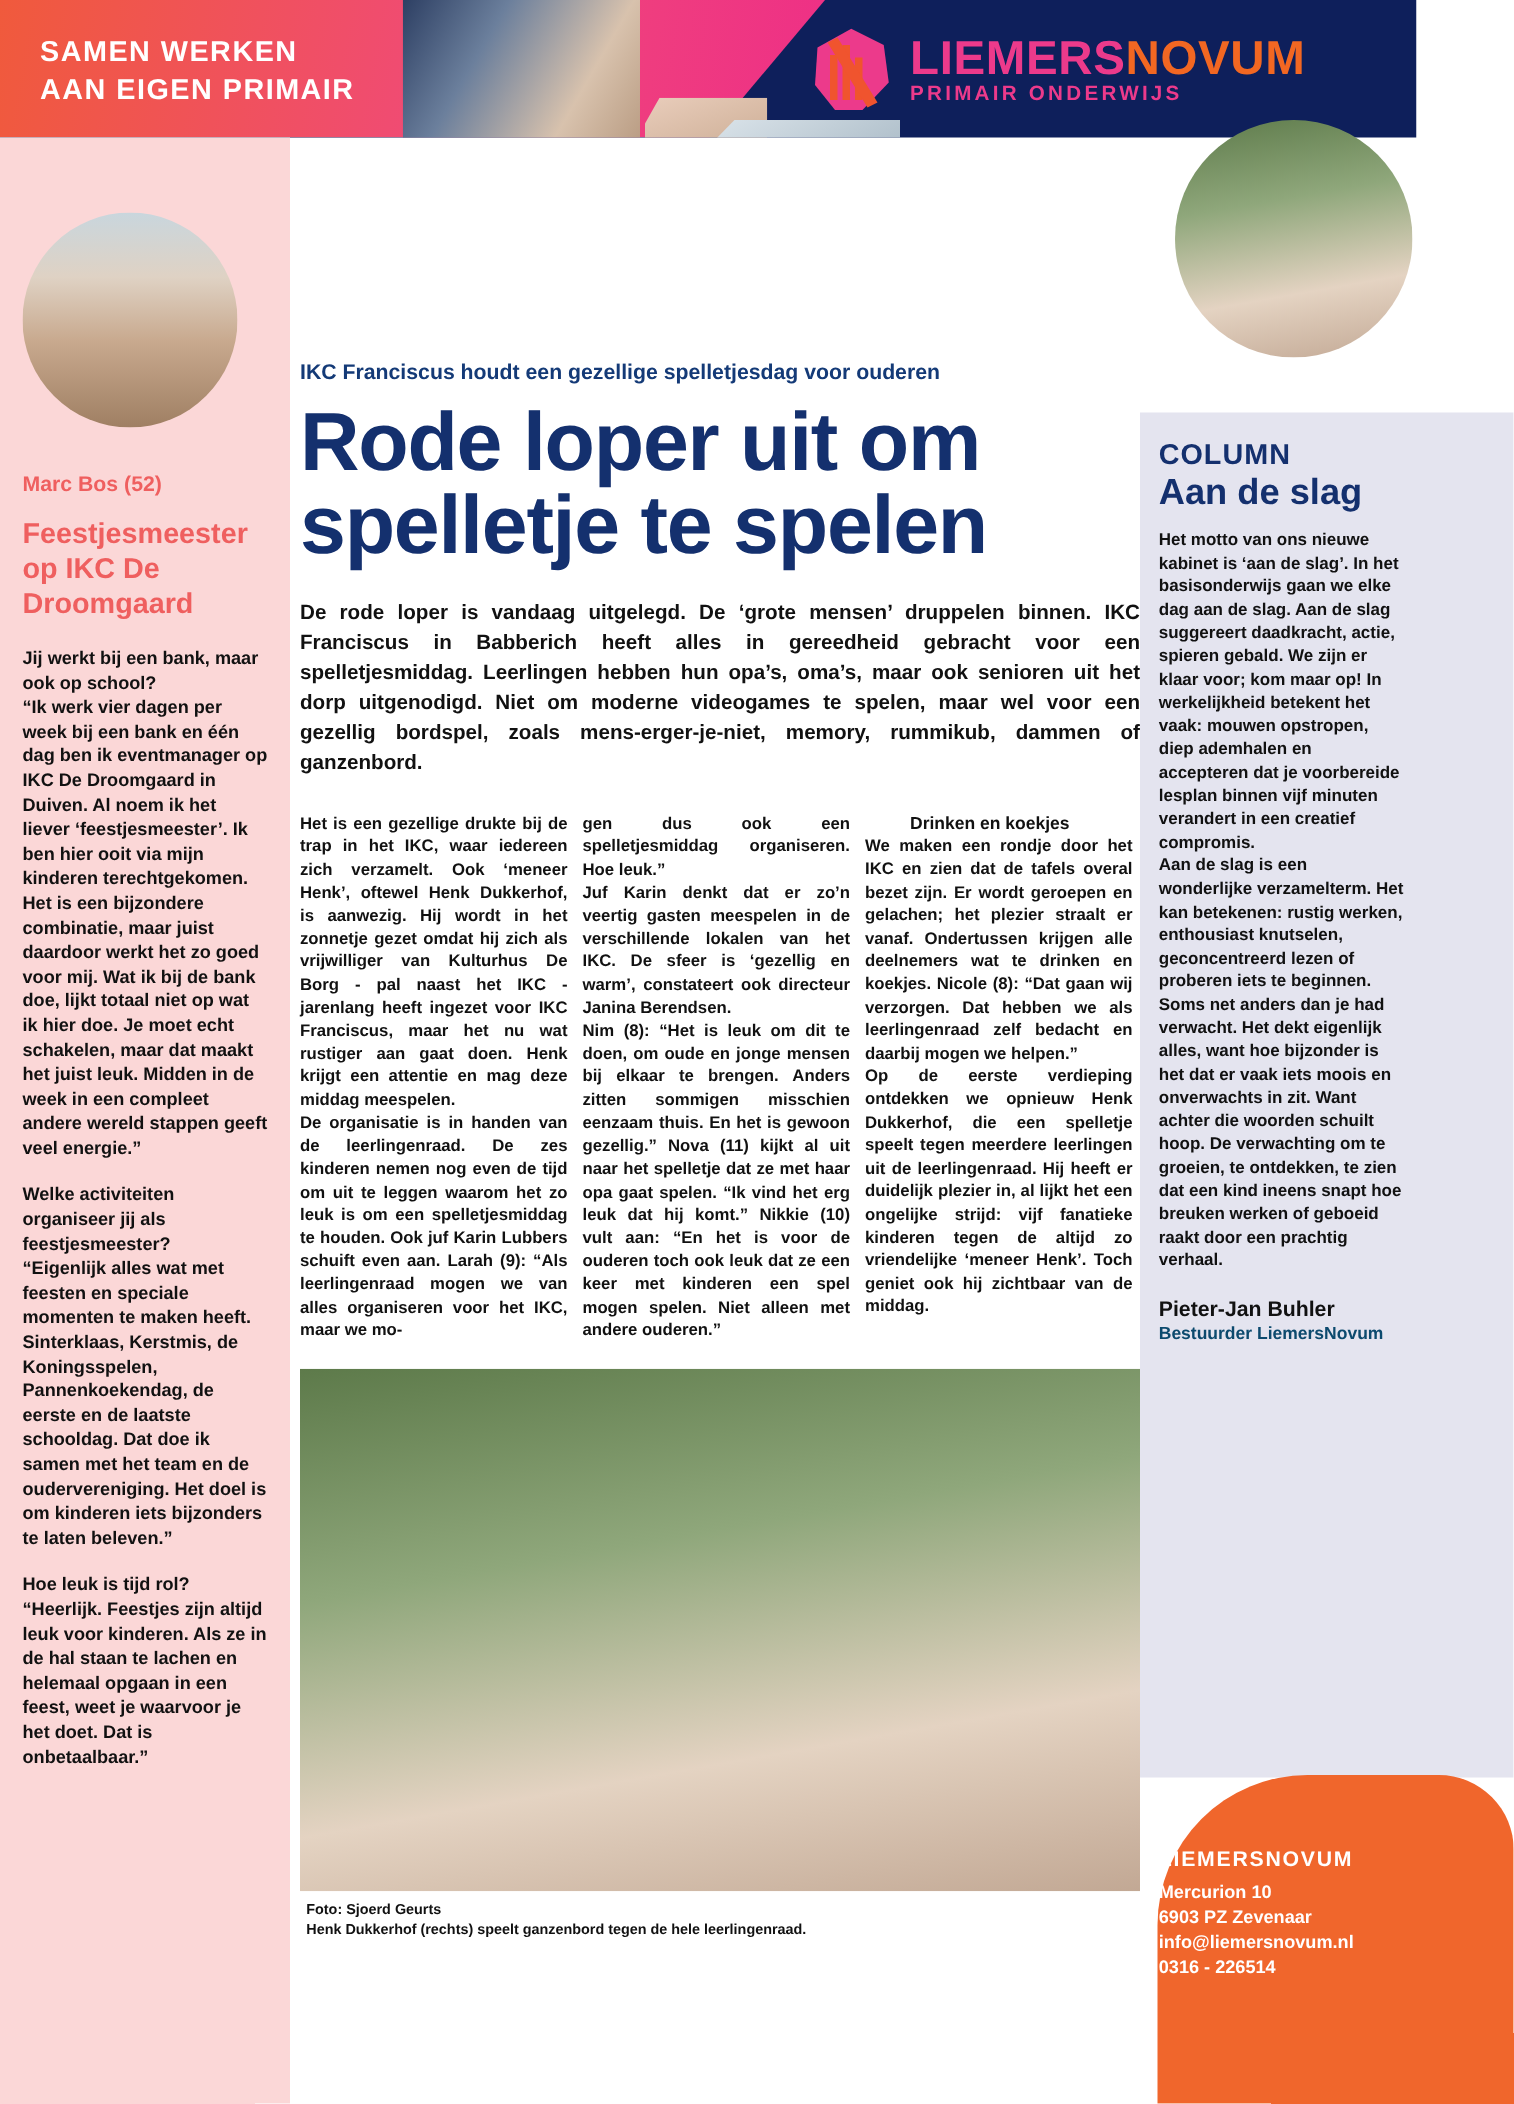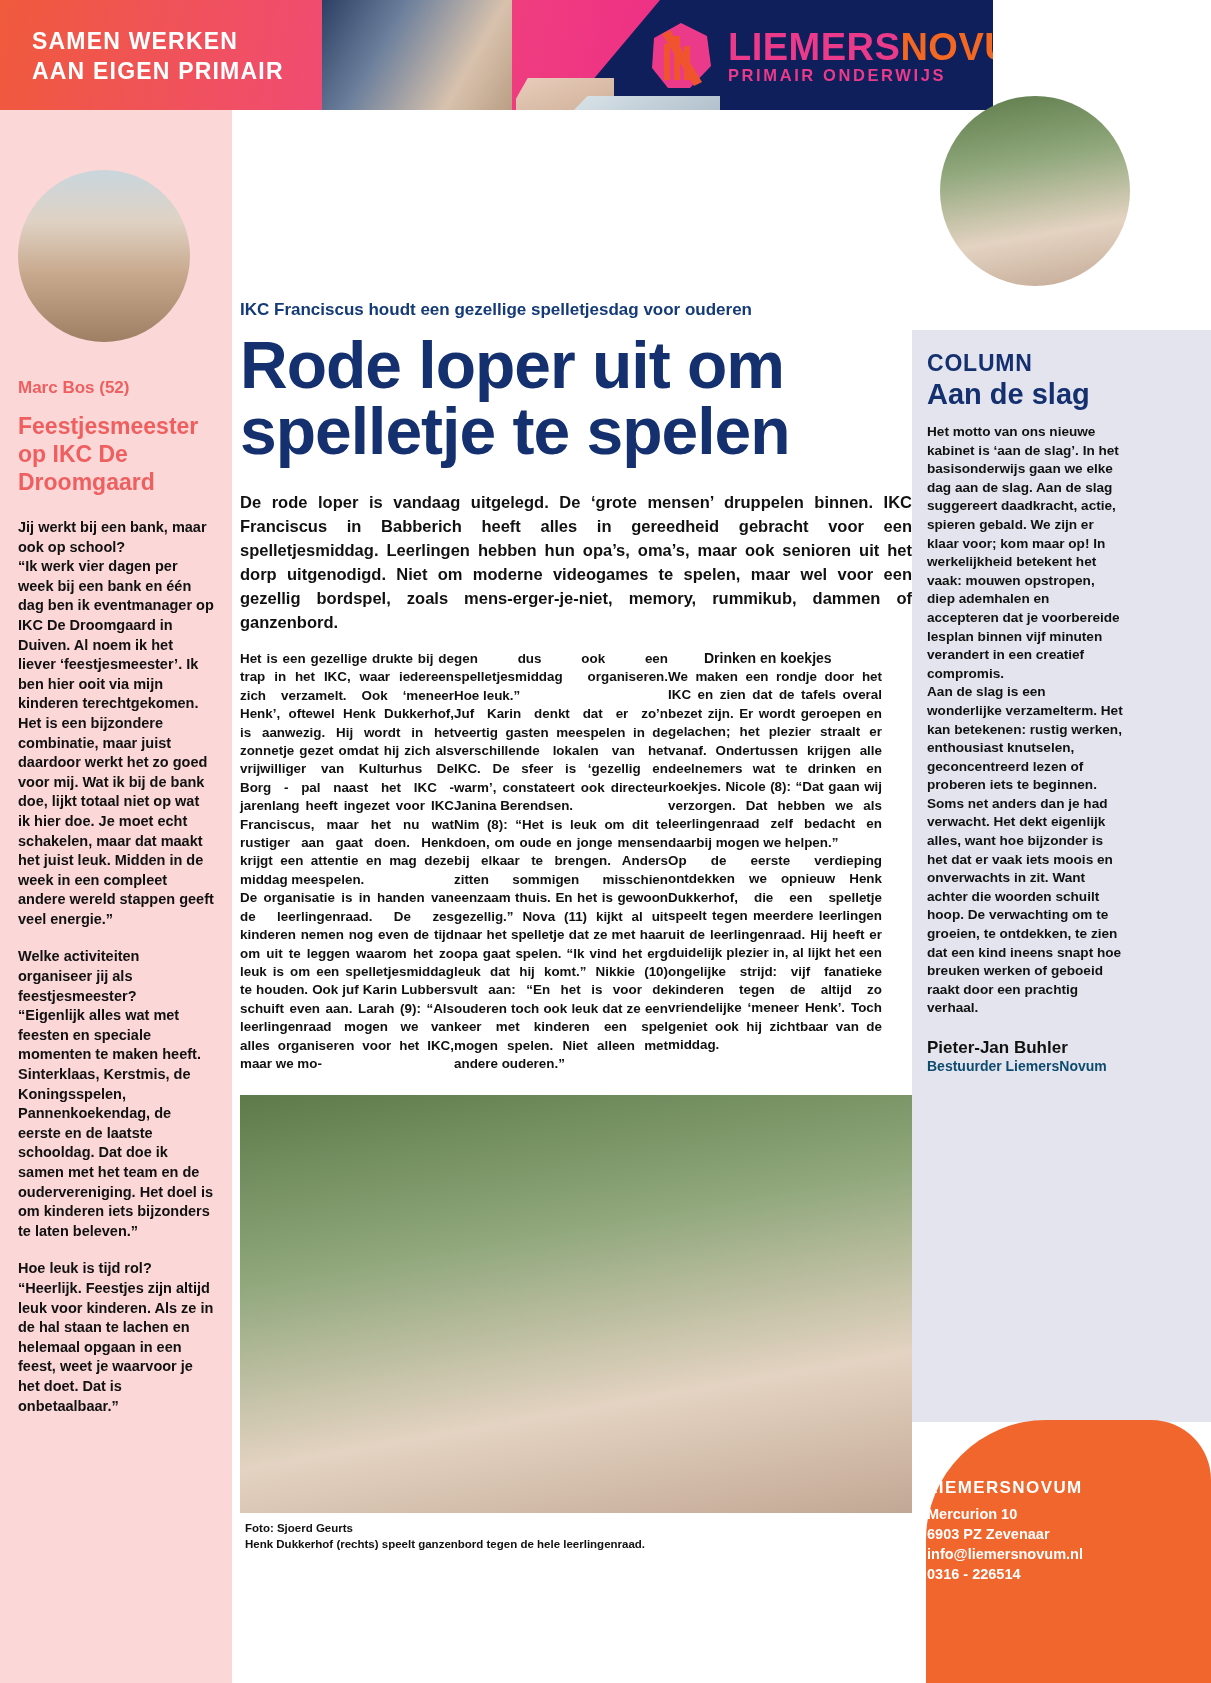--- a/index.html
+++ b/index.html
@@ -7,21 +7,21 @@
   body {
     font-family:"Liberation Sans", sans-serif;
     background:#ffffff;
     position:relative;
     overflow:hidden;
   }
   .page { position:relative; width:1211px; height:1683px; background:#fff; overflow:hidden; }
 
   
   .header {
-    position:absolute; left:0; top:0; width:993px; height:110px;
+    position:absolute; left:0; top:0; width:1133px; height:110px;
     background:#0e1f5b;
     overflow:hidden;
   }
   .header-gradient {
     position:absolute; left:0; top:0; width:660px; height:110px;
     background:linear-gradient(100deg,#f05a3c 0%, #f04a78 55%, #ee2f86 100%);
     clip-path:polygon(0 0, 100% 0, 86% 100%, 0 100%);
   }
   .header-title {
     position:absolute; left:32px; top:26px;
@@ -58,30 +58,30 @@
     position:absolute; left:18px; top:60px; width:172px; height:172px;
     border-radius:50%; overflow:hidden; background:#8d9aa8;
   }
   .sidebar-inner { position:absolute; left:18px; top:268px; width:196px; }
   .sb-name { color:#ef5f5f; font-size:17px; font-weight:bold; margin-bottom:14px; }
   .sb-role { color:#ef5f5f; font-size:23px; font-weight:bold; line-height:28px; margin-bottom:22px; }
   .sb-q { color:#111; font-size:14.5px; font-weight:bold; line-height:19.6px; }
   .sb-a { color:#111; font-size:14.5px; line-height:19.6px; font-weight:600; margin-bottom:18px; }
 
   
-  .main { position:absolute; left:240px; top:300px; width:672px; }
+  .main { position:absolute; left:240px; top:288px; width:672px; }
   .kicker { color:#143a77; font-size:17px; font-weight:bold; margin-bottom:12px; }
   .headline {
     color:#14306e; font-size:66px; font-weight:bold; line-height:66px;
     letter-spacing:-1px; margin-bottom:26px;
   }
   .lead { color:#111; font-size:16.5px; font-weight:bold; line-height:24px; text-align:justify; }
 
   .cols { position:absolute; left:240px; top:650px; width:674px;
-          display:flex; gap:0; }
+          display:flex; gap:12px; }
   .col { width:214px; }
   .col p { color:#111; font-size:13.4px; line-height:18.4px; text-align:justify; font-weight:600; }
   .col h4 { color:#111; font-size:14px; font-weight:bold; margin-bottom:2px;margin-left:36px; }
 
   
   .main-photo {
     position:absolute; left:240px; top:1095px; width:672px; height:418px;
     overflow:hidden; background:#caa;
   }
   .photo-caption { position:absolute; left:245px; top:1520px; width:672px;

